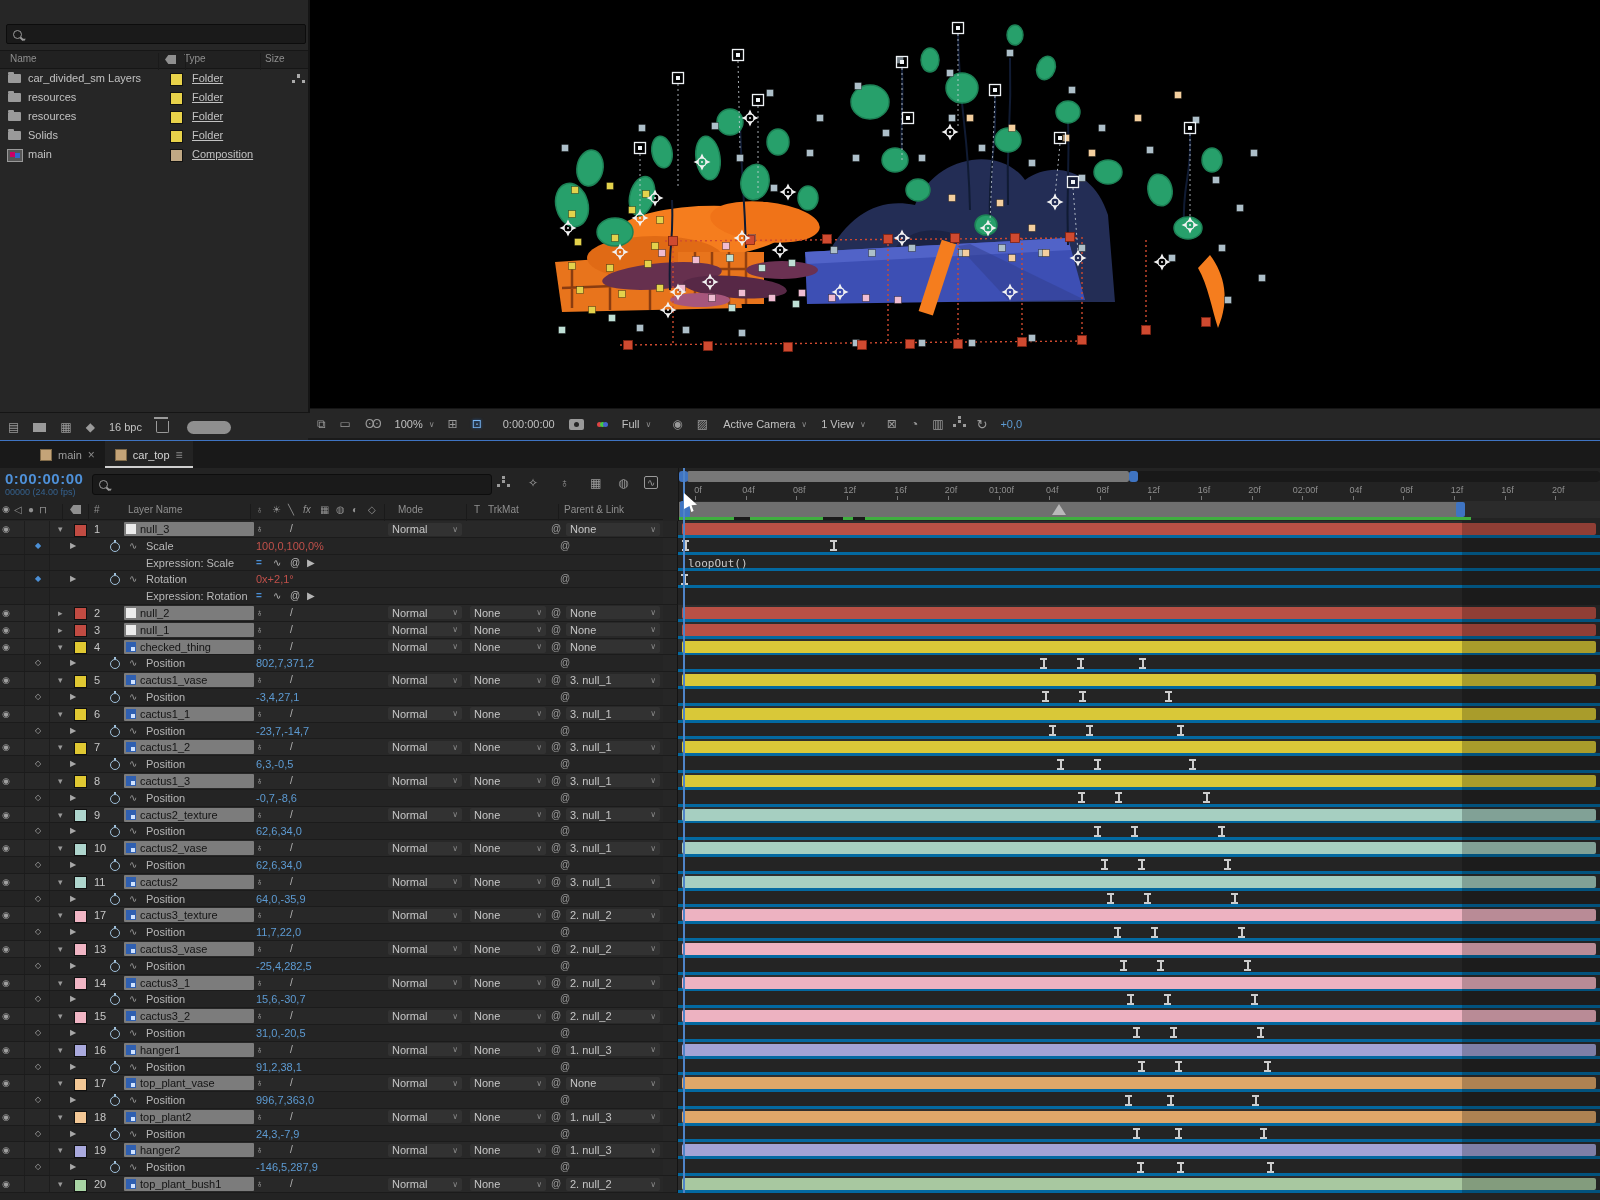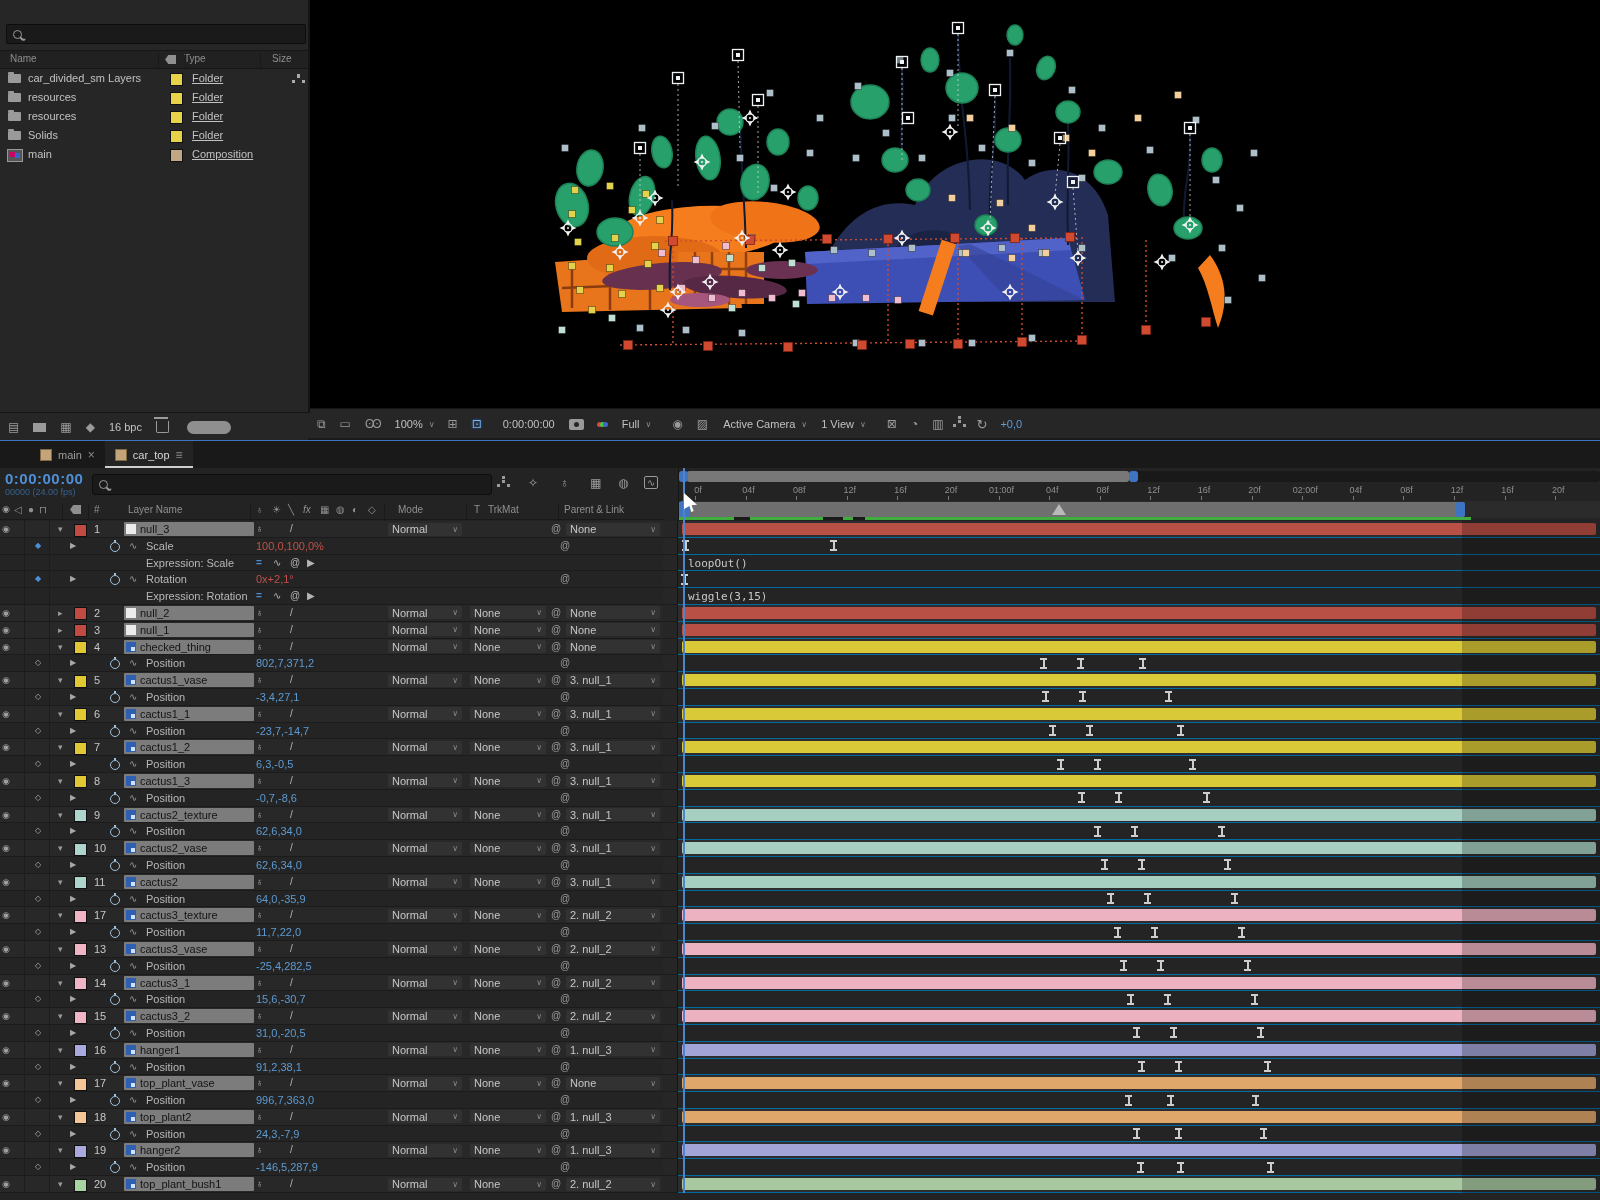--- a/index.html
+++ b/index.html
@@ -96,21 +96,21 @@
   .sw::before{content:"";position:absolute;left:2.5px;top:-3px;width:2px;height:2px;background:#9fc0da;}
   .gi{position:absolute;left:129px;top:2px;color:#9a9a9a;font-size:10px;}
   .plab{position:absolute;left:146px;top:2px;color:#b8b8b8;}
   .pval{position:absolute;left:256px;top:2px;}
   .pval.blue{color:#5d9bd3;}
   .pval.red{color:#c0504a;}
   .exic{position:absolute;top:2px;font-size:10px;color:#b5b5b5;}
   .exic.eq{color:#4b8fd6;font-weight:bold;}
   
   .gut{position:absolute;left:663px;top:0;width:15px;height:100%;background:#262626;border-bottom:1px solid #1b1b1b;border-right:1px solid #141414;box-sizing:border-box;}
-  .gp{position:absolute;left:678px;top:0;width:922px;height:100%;background:#2d2d2d;border-bottom:1px solid #0369a1;box-sizing:border-box;text-align:right;}
+  .gp{position:absolute;left:678px;top:0;width:922px;height:100%;background:#2d2d2d;border-bottom:3px solid #0369a1;box-sizing:border-box;text-align:right;}
   .row.prop .gp{background:#242424;}
   .bar{position:absolute;left:4px;top:2px;height:12px;width:914px;border-radius:2px;}
   .kf{position:absolute;top:2.5px;width:7px;height:11px;
       background:linear-gradient(#cdcdcd,#cdcdcd) top/7px 2px no-repeat,
                  linear-gradient(#cdcdcd,#cdcdcd) center/2px 100% no-repeat,
                  linear-gradient(#cdcdcd,#cdcdcd) bottom/7px 2px no-repeat;}
   .excode{position:absolute;left:10px;top:2px;color:#c8c8c8;font-family:"DejaVu Sans Mono","Liberation Mono",monospace;font-size:11px;}
   
   #rail{position:absolute;left:678px;top:27px;width:922px;height:53px;background:#232323;border-left:1px solid #151515;}
   #navtrack{position:absolute;left:0;top:3px;width:100%;height:11px;background:#191919;border-radius:5px;}
@@ -139,21 +139,21 @@
 <div id="app">
 
   <div id="project" class="abs">
     <div id="proj-search">
       <span class="mag"></span>
     </div>
     <div id="proj-head">
       <span style="left:10px">Name</span>
       <span class="tagicon" style="left:165px;top:4px;position:absolute"></span>
       <span style="left:184px">Type</span>
-      <span style="left:272px">Size</span>
+      <span style="left:265px">Size</span>
       <span class="hsep" style="left:158px"></span>
         <span class="hsep" style="left:185px"></span>
         <span class="hsep" style="left:260px"></span>
     </div>
     <div id="proj-list" style="position:absolute;left:0;top:69px;width:100%;">
         <div class="prow">
           <span class="fold"></span>
           <span class="pname">car_divided_sm Layers</span>
           <span class="pchip" style="background: rgb(232, 210, 74);"></span>
           <span class="ptype">Folder</span>
@@ -703,23 +703,20 @@
         <div class="row prop">
           <div class="lp">
             <span class="avgrid"></span>
             <span class="plab">Expression: Rotation</span>
             <span class="exic eq" style="left: 256px;">=</span>
             <span class="exic" style="left: 273px;">∿</span>
             <span class="exic" style="left: 290px;">@</span>
             <span class="exic" style="left: 307px;">▶</span>
           </div>
           <div class="gut"></div>
-          <div class="gp">
-            <span class="excode">wiggle(3,15)</span>
-          </div>
         </div>
         <div class="row layer">
           <div class="lp">
             <span class="avgrid"></span>
             <span class="eye">◉</span>
             <span class="chev">▸</span>
             <span class="lchip" style="background: rgb(193, 75, 66);"></span>
             <span class="lnum">2</span>
             <div class="nc">
               <span class="icoNull"></span>

